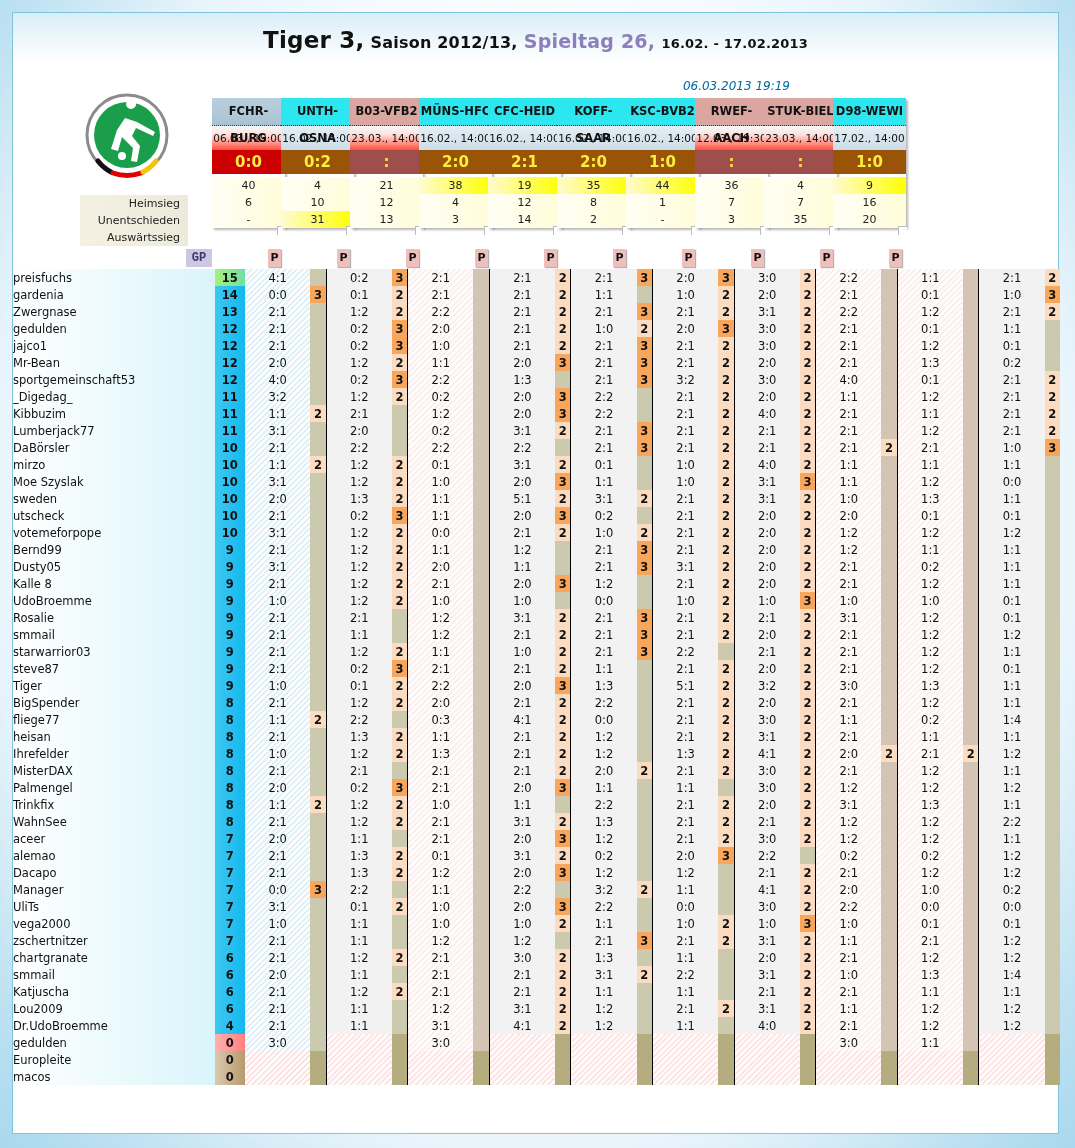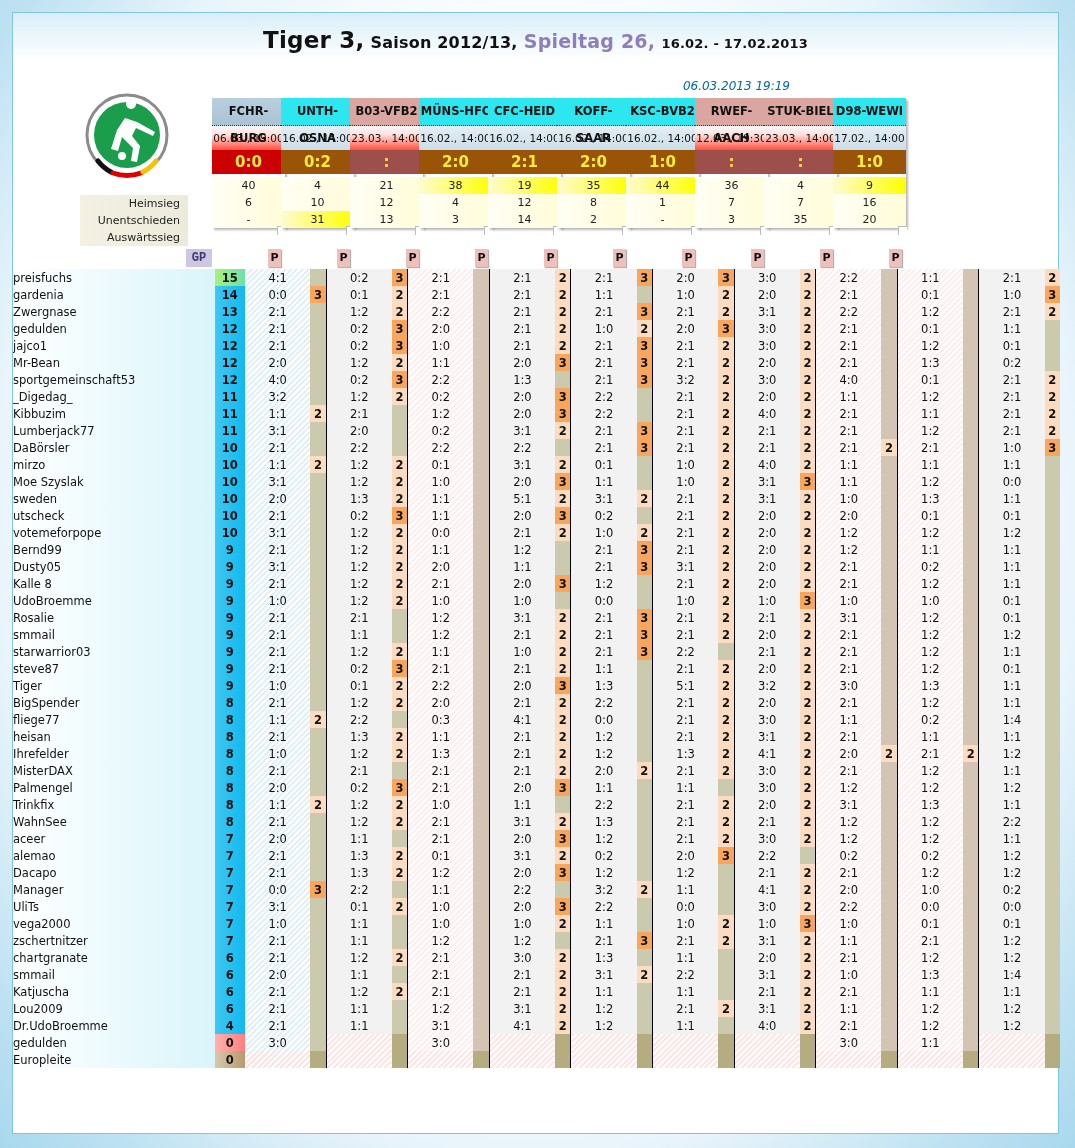--- a/index.html
+++ b/index.html
@@ -1401,16 +1401,40 @@
           <td class="pt emptyPt"></td>
           <td class="sc empty sep"></td>
           <td class="pt emptyPt"></td>
           <td class="sc empty sep"></td>
           <td class="pt emptyPt"></td>
           <td class="sc empty sep"></td>
           <td class="pt emptyPt"></td>
           <td class="sc empty sep"></td>
           <td class="pt emptyPt"></td>
         </tr>
+        <tr>
+          <td class="nick">macos</td>
+          <td class="gp" style="background: linear-gradient(90deg, rgb(216, 201, 172), rgb(184, 154, 110));">0</td>
+          <td class="sc empty"></td>
+          <td class="pt emptyPt"></td>
+          <td class="sc empty sep"></td>
+          <td class="pt emptyPt"></td>
+          <td class="sc empty sep"></td>
+          <td class="pt emptyPt"></td>
+          <td class="sc empty sep"></td>
+          <td class="pt emptyPt"></td>
+          <td class="sc empty sep"></td>
+          <td class="pt emptyPt"></td>
+          <td class="sc empty sep"></td>
+          <td class="pt emptyPt"></td>
+          <td class="sc empty sep"></td>
+          <td class="pt emptyPt"></td>
+          <td class="sc empty sep"></td>
+          <td class="pt emptyPt"></td>
+          <td class="sc empty sep"></td>
+          <td class="pt emptyPt"></td>
+          <td class="sc empty sep"></td>
+          <td class="pt emptyPt"></td>
+        </tr>
       </tbody>
   </table>
 
 </div>
 
 </body></html>

